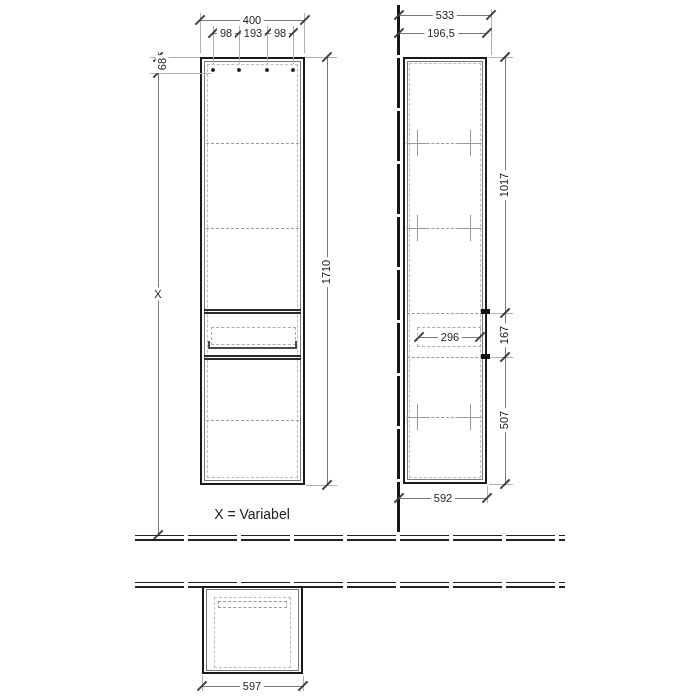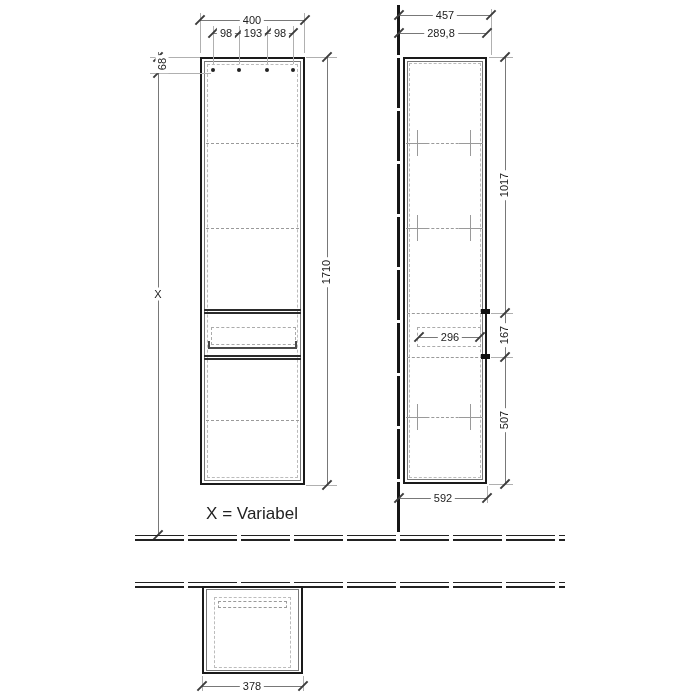--- a/index.html
+++ b/index.html
@@ -34,21 +34,21 @@
   
   .wall-v{position:absolute;width:3px;
           background:repeating-linear-gradient(180deg,#161616 0 50px,rgba(0,0,0,0) 50px 53px);}
   
   .plank-h{position:absolute;height:6px;background-repeat:no-repeat;
     background-image:
       repeating-linear-gradient(90deg,#222 0 49px,rgba(0,0,0,0) 49px 53px),
       repeating-linear-gradient(90deg,#222 0 49px,rgba(0,0,0,0) 49px 53px);
     background-size:100% 1px,100% 2px;background-position:0 0,0 100%;}
   .hinge{position:absolute;width:9px;height:5px;background:#111;}
-  .note{position:absolute;transform:translate(-50%,-50%);font-size:17px;white-space:nowrap;}
+  .note{position:absolute;transform:translate(-50%,-50%);font-size:14px;white-space:nowrap;}
 </style>
 </head>
 <body>
 
 <div id="canvas">
 
   <div>
     <div class="box" style="left:200px;top:57px;width:105px;height:428px;"></div>
     <div class="inbox" style="left:204px;top:61px;width:97px;height:420px;"></div>
     <div class="dashbox" style="left:207px;top:64px;width:91px;height:414px;"></div>
@@ -137,26 +137,26 @@
     <div class="hinge" style="left:481px;top:309px;"></div>
     <div class="hinge" style="left:481px;top:354px;"></div>
   </div>
 
   <div>
 
     <div class="ext" style="left:491px;top:9px;width:1px;height:46px;"></div>
     <div class="dl" style="left:399px;top:15px;width:92px;height:1px;"></div>
     <div class="tick" style="left:399px;top:15px;"></div>
     <div class="tick" style="left:491px;top:15px;"></div>
-    <div class="dimtext" style="left:445px;top:15px;">457</div>
+    <div class="dimtext" style="left:445px;top:15px;">533</div>
 
     <div class="dl" style="left:399px;top:33px;width:88px;height:1px;"></div>
     <div class="tick" style="left:399px;top:33px;"></div>
     <div class="tick" style="left:487px;top:33px;"></div>
-    <div class="dimtext" style="left:441px;top:33px;">289,8</div>
+    <div class="dimtext" style="left:441px;top:33px;">196,5</div>
 
     <div class="ext" style="left:489px;top:57px;width:24px;height:1px;"></div>
     <div class="ext" style="left:491px;top:313px;width:22px;height:1px;"></div>
     <div class="ext" style="left:491px;top:357px;width:22px;height:1px;"></div>
     <div class="ext" style="left:489px;top:484px;width:24px;height:1px;"></div>
     <div class="dl" style="left:505px;top:57px;width:1px;height:427px;"></div>
     <div class="tick" style="left:505px;top:57px;"></div>
     <div class="tick" style="left:505px;top:313px;"></div>
     <div class="tick" style="left:505px;top:357px;"></div>
     <div class="tick" style="left:505px;top:484px;"></div>
@@ -181,16 +181,16 @@
     <div class="box" style="left:202px;top:586px;width:101px;height:88px;"></div>
     <div class="inbox" style="left:206px;top:589px;width:93px;height:82px;"></div>
     <div class="dashbox" style="left:214px;top:597px;width:77px;height:71px;"></div>
     <div class="dashbox" style="left:218px;top:601px;width:69px;height:7px;border-color:#9a9a9a;"></div>
 
     <div class="ext" style="left:202px;top:676px;width:1px;height:15px;"></div>
     <div class="ext" style="left:303px;top:676px;width:1px;height:15px;"></div>
     <div class="dl" style="left:202px;top:686px;width:101px;height:1px;"></div>
     <div class="tick" style="left:202px;top:686px;"></div>
     <div class="tick" style="left:303px;top:686px;"></div>
-    <div class="dimtext" style="left:252px;top:686px;">378</div>
+    <div class="dimtext" style="left:252px;top:686px;">597</div>
   </div>
 
 </div>
 
 </body></html>

